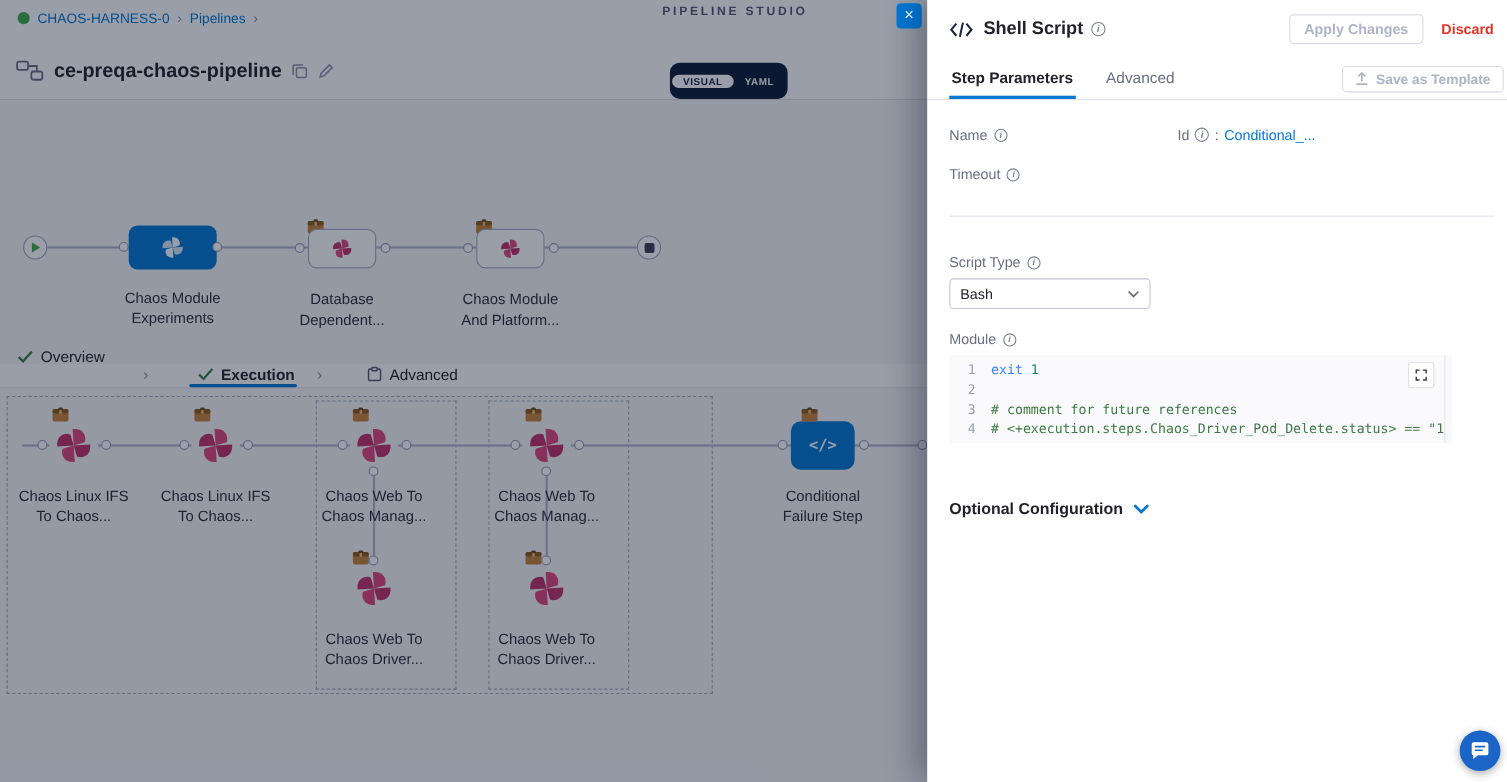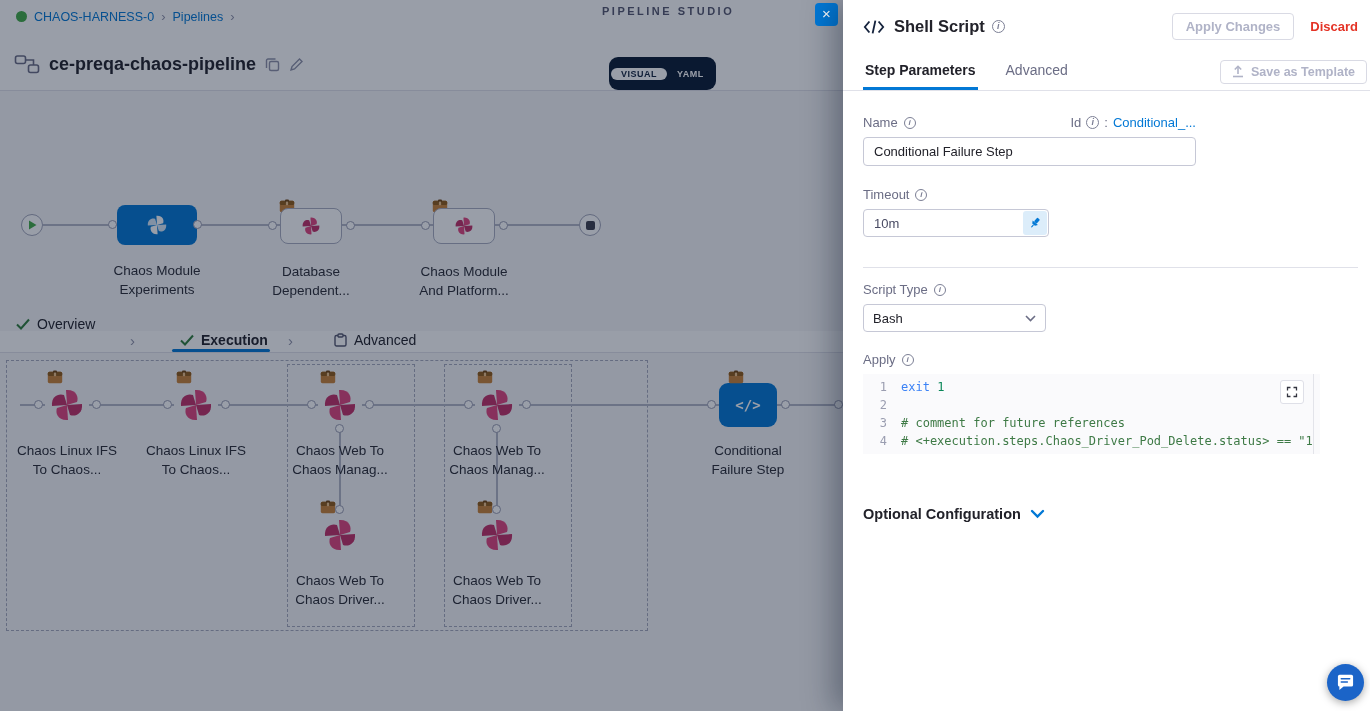--- a/index.html
+++ b/index.html
@@ -74,21 +74,21 @@
   .lbl .info { width:12px; height:12px; font-size:8px; line-height:10px; }
   .name-row { width:333px; display:flex; justify-content:space-between; align-items:center; }
   .id-part { display:flex; align-items:center; gap:5px; font-size:13px; color:#6b6d85; }
   .id-link { color:#0278d5; cursor:pointer; }
   .tinput { margin-top:7px; width:333px; height:29px; border:1px solid #c6c8d6; border-radius:4px; padding:0 10px; font-size:13px; color:#22222a; font-family:inherit; background:#fff; }
   .timeout-block { margin-top:21px; }
   .timeout-wrap { position:relative; width:186px; margin-top:7px; }
   .timeout-wrap input { width:100%; height:28px; border:1px solid #c6c8d6; border-radius:4px; padding:0 32px 0 10px; font-size:13px; color:#494b63; font-family:inherit; }
   .pin-btn { position:absolute; right:2px; top:2px; width:24px; height:24px; background:#dcedfa; border-radius:3px; display:flex; align-items:center; justify-content:center; cursor:pointer; }
   .form-hr { margin-top:30px; border:none; border-top:1px solid #e0e1e9; }
-  .stype-block { margin-top:14px; }
+  .stype-block { margin-top:34px; }
   .select-box { margin-top:7px; width:183px; height:28px; border:1px solid #c6c8d6; border-radius:4px; display:flex; align-items:center; justify-content:space-between; padding:0 9px; font-size:13px; color:#22222a; cursor:pointer; background:#fff; }
   .script-block { margin-top:20px; }
   .code-editor { margin-top:7px; position:relative; width:457px; height:80px; background:#fafafc; font-family:"DejaVu Sans Mono", monospace; font-size:12px; padding-top:4px; overflow:hidden; }
   .cl { display:flex; min-height:18px; line-height:18px; white-space:pre; }
   .ln { width:38px; flex:none; text-align:right; padding-right:14px; color:#9a9db0; user-select:none; }
   .ct { white-space:pre; }
   .tk-kw { color:#3b82f6; }
   .tk-num { color:#098658; }
   .tk-cmt { color:#3e7a46; }
   .tk-pl { color:#33343f; }
@@ -435,59 +435,46 @@
           <span>Name</span>
           <span class="info">i</span>
         </span>
         <span class="id-part">
           <span>Id</span>
           <span class="info">i</span>
           <span>:</span>
           <span class="id-link">Conditional_...</span>
         </span>
       </div>
-      <input class="tinput" type="text" value="Conditional Failure Step" style="">
 
       <div class="timeout-block">
         <span class="lbl">
           <span>Timeout</span>
           <span class="info">i</span>
         </span>
-        <div class="timeout-wrap">
-          <input type="text" value="10m" style="">
-          <span class="pin-btn">
-            <svg width="14" height="14" viewBox="0 0 16 16">
-              <g transform="rotate(40 8 8)" fill="#0278d5">
-                <rect x="6" y="1.5" width="4" height="6" rx="1"></rect>
-                <path d="M4 7.5 h8 l-2 3 h-4 z"></path>
-                <rect x="7.4" y="10.5" width="1.2" height="4" rx="0.6"></rect>
-              </g>
-            </svg>
-          </span>
-        </div>
       </div>
 
       <hr class="form-hr">
 
       <div class="stype-block">
         <span class="lbl">
           <span>Script Type</span>
           <span class="info">i</span>
         </span>
         <div class="select-box">
           <span>Bash</span>
           <svg width="11" height="7" viewBox="0 0 11 7" fill="none" stroke="#6b6d85" stroke-width="1.6">
               <path d="M1 1 L5.5 5.5 L10 1"></path>
             </svg>
         </div>
       </div>
 
       <div class="script-block">
         <span class="lbl">
-          <span>Apply</span>
+          <span>Module</span>
           <span class="info">i</span>
         </span>
         <div class="code-editor">
           <div id="code-body">
               <div class="cl"><span class="ln">1</span><span class="ct"><span class="tk-kw">exit</span><span class="tk-pl"> </span><span class="tk-num">1</span></span></div>
               <div class="cl"><span class="ln">2</span><span class="ct"></span></div>
               <div class="cl"><span class="ln">3</span><span class="ct"><span class="tk-cmt"># comment for future references</span></span></div>
               <div class="cl"><span class="ln">4</span><span class="ct"><span class="tk-cmt"># &lt;+execution.steps.Chaos_Driver_Pod_Delete.status&gt; == "1</span></span></div>
             </div>
           <div class="vscroll"></div>

